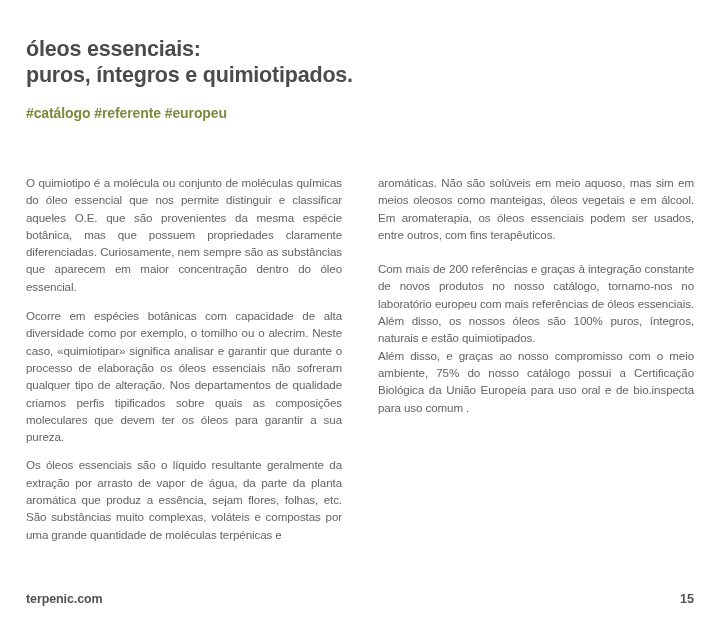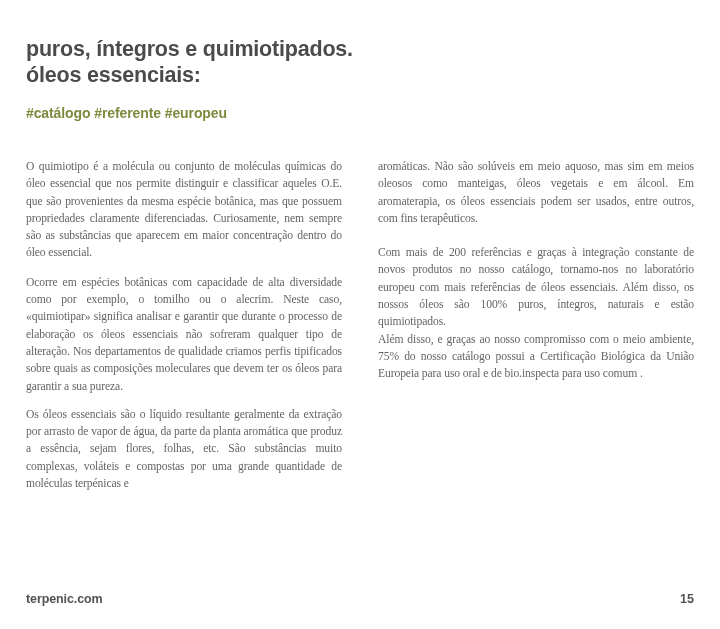--- a/index.html
+++ b/index.html
@@ -28,25 +28,24 @@
   .hashtags {
     margin-top: 17px;
     font-size: 14px;
     font-weight: bold;
     color: #7d8a3d;
     letter-spacing: -0.1px;
   }
   .columns {
     position: absolute;
     left: 26px;
-    top: 158px;
+    top: 174px;
     width: 668px;
     display: flex;
     gap: 36px;
-    font-family: Liberation Serif, serif;
   }
   .column {
     flex: 1 1 0;
     min-width: 0;
   }
   .column p {
     font-size: 11.6px;
     line-height: 17.3px;
     color: #636466;
     text-align: justify;
@@ -77,22 +76,22 @@
     font-weight: bold;
     color: #515254;
   }
 </style>
 </head>
 <body>
 
 <div class="page">
 
   <div class="header">
+    <div class="title-line">óleos essenciais:</div>
     <div class="title-line">puros, íntegros e quimiotipados.</div>
-    <div class="title-line">óleos essenciais:</div>
     <div class="hashtags">#catálogo #referente #europeu</div>
   </div>
 
   <div class="columns">
     <div class="column column-left">
       <p>O quimiotipo é a molécula ou conjunto de moléculas químicas do óleo essencial que nos permite distinguir e classificar aqueles O.E. que são provenientes da mesma espécie botânica, mas que possuem propriedades claramente diferenciadas. Curiosamente, nem sempre são as substâncias que aparecem em maior concentração dentro do óleo essencial.</p>
       <p>Ocorre em espécies botânicas com capacidade de alta diversidade como por exemplo, o tomilho ou o alecrim. Neste caso, «quimiotipar» significa analisar e garantir que durante o processo de elaboração os óleos essenciais não sofreram qualquer tipo de alteração. Nos departamentos de qualidade criamos perfis tipificados sobre quais as composições moleculares que devem ter os óleos para garantir a sua pureza.</p>
       <p>Os óleos essenciais são o líquido resultante geralmente da extração por arrasto de vapor de água, da parte da planta aromática que produz a essência, sejam flores, folhas, etc. São substâncias muito complexas, voláteis e compostas por uma grande quantidade de moléculas terpénicas e</p>
     </div>
     <div class="column column-right">

